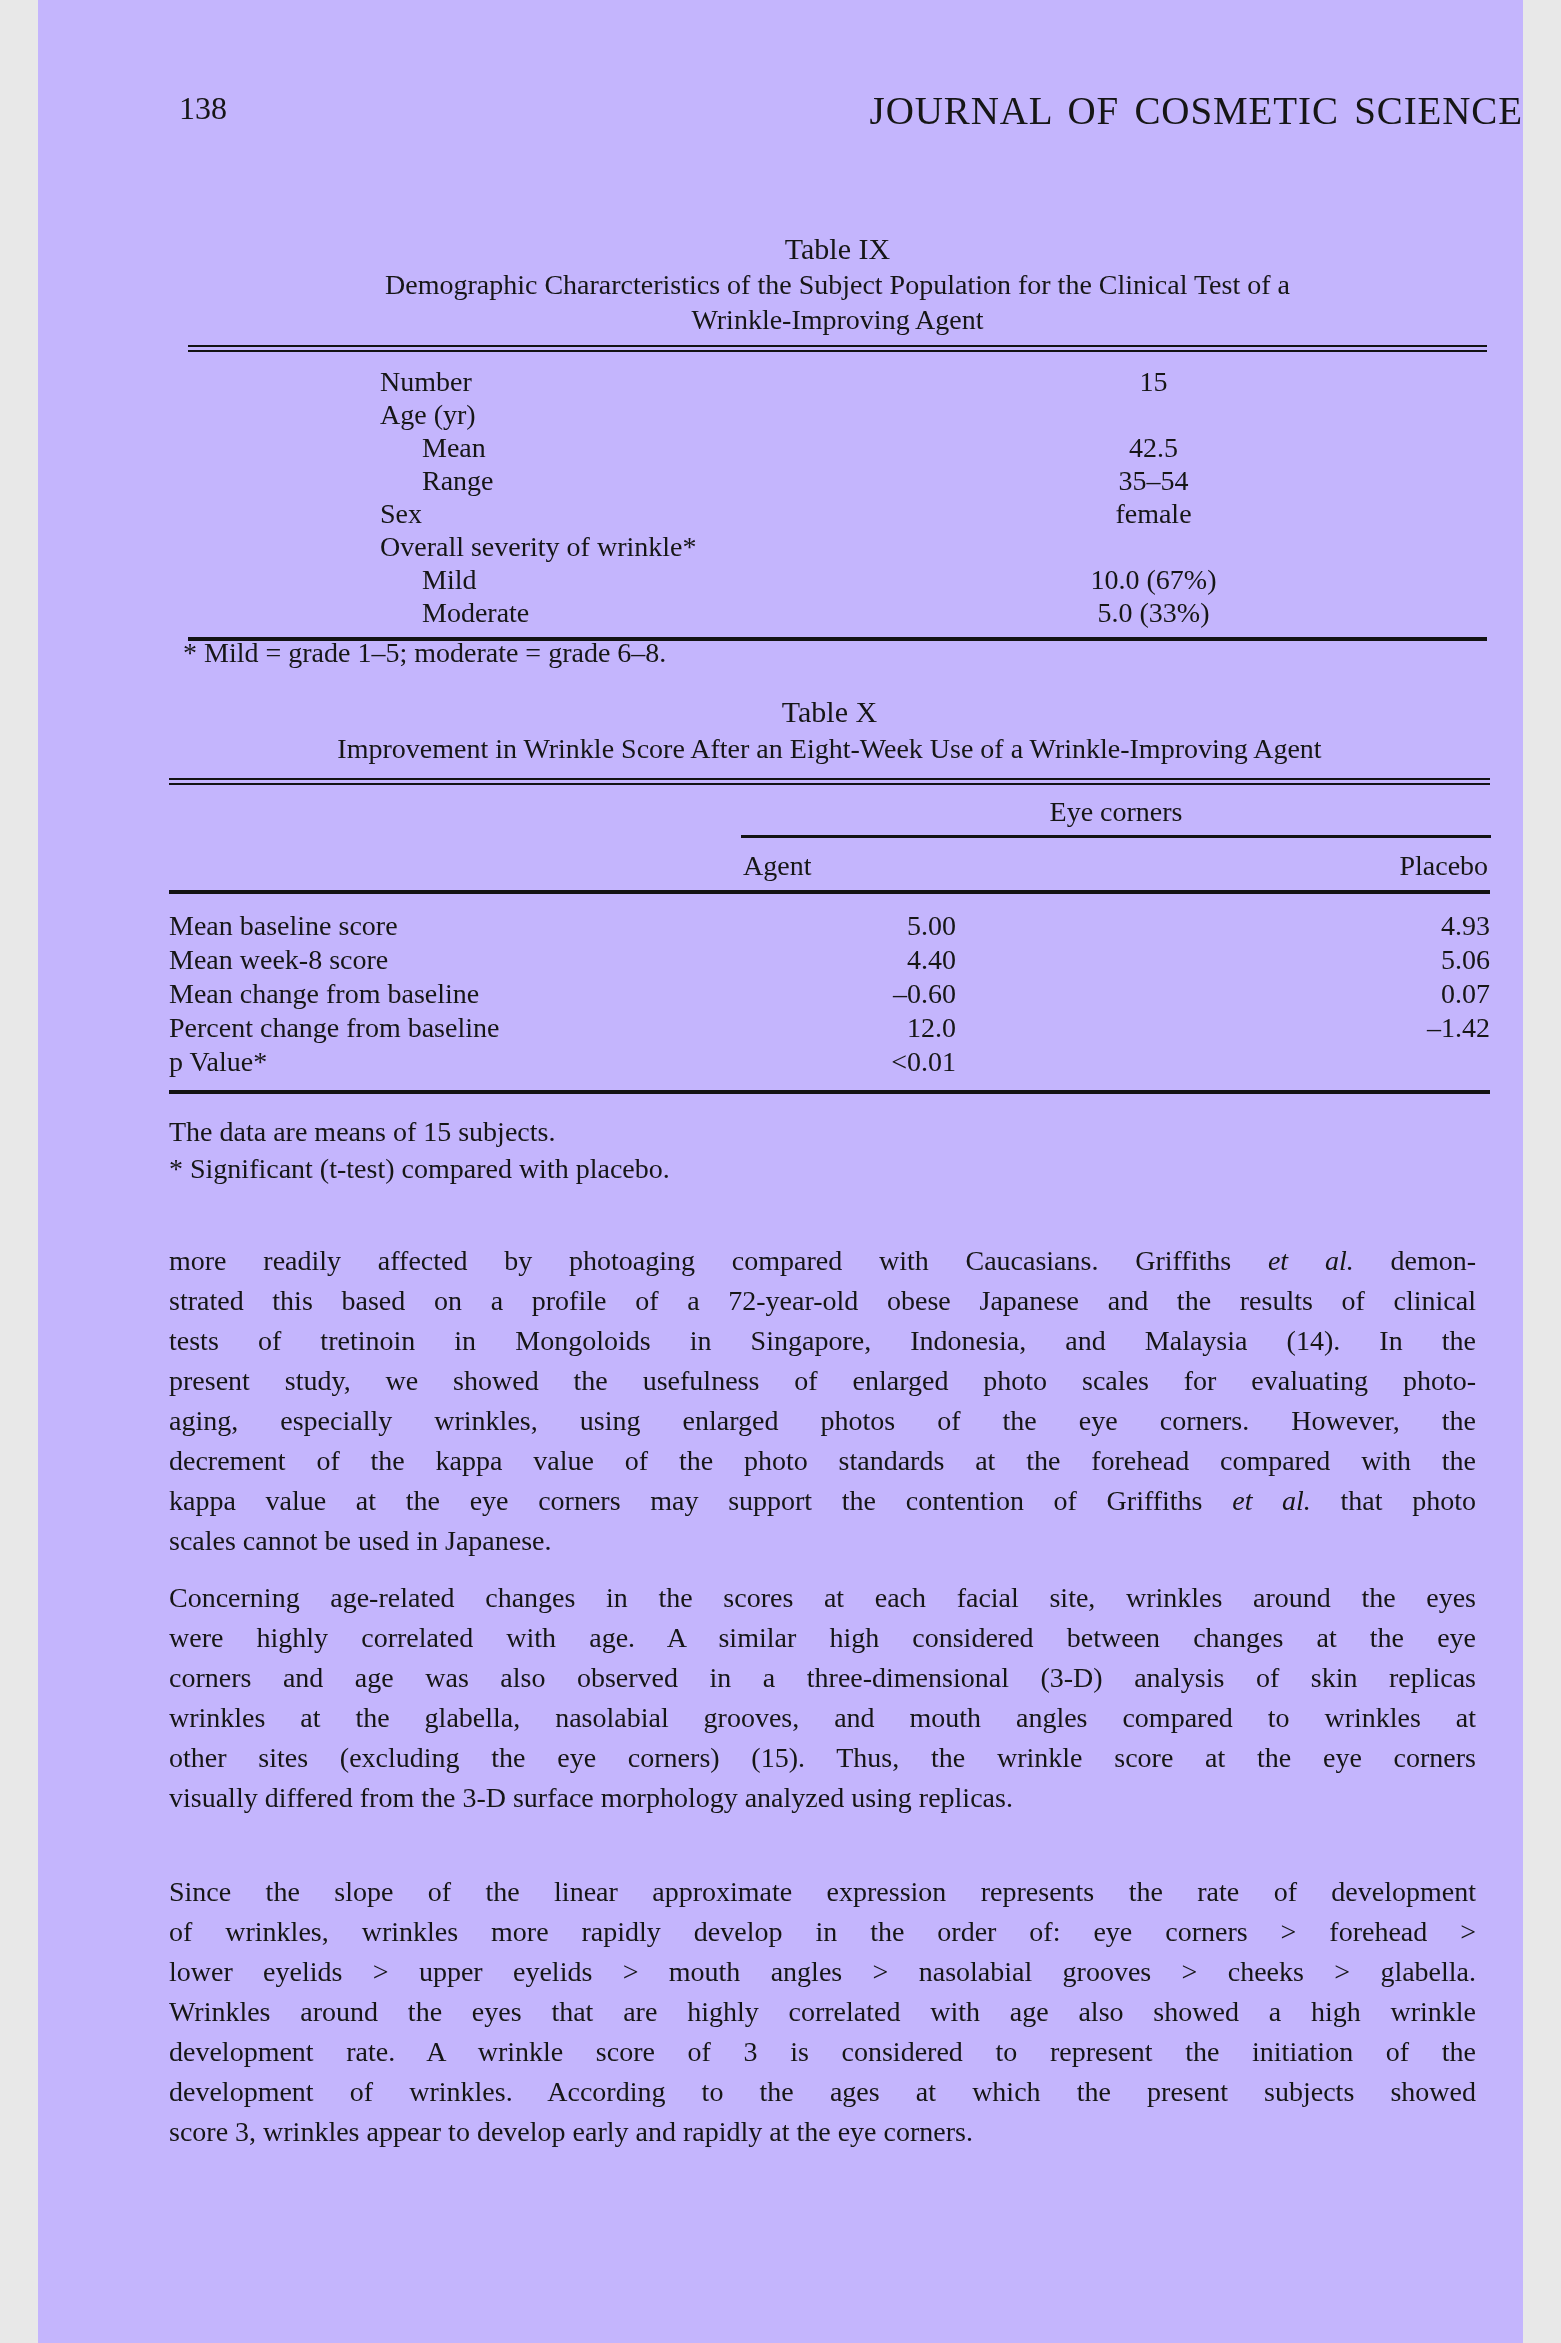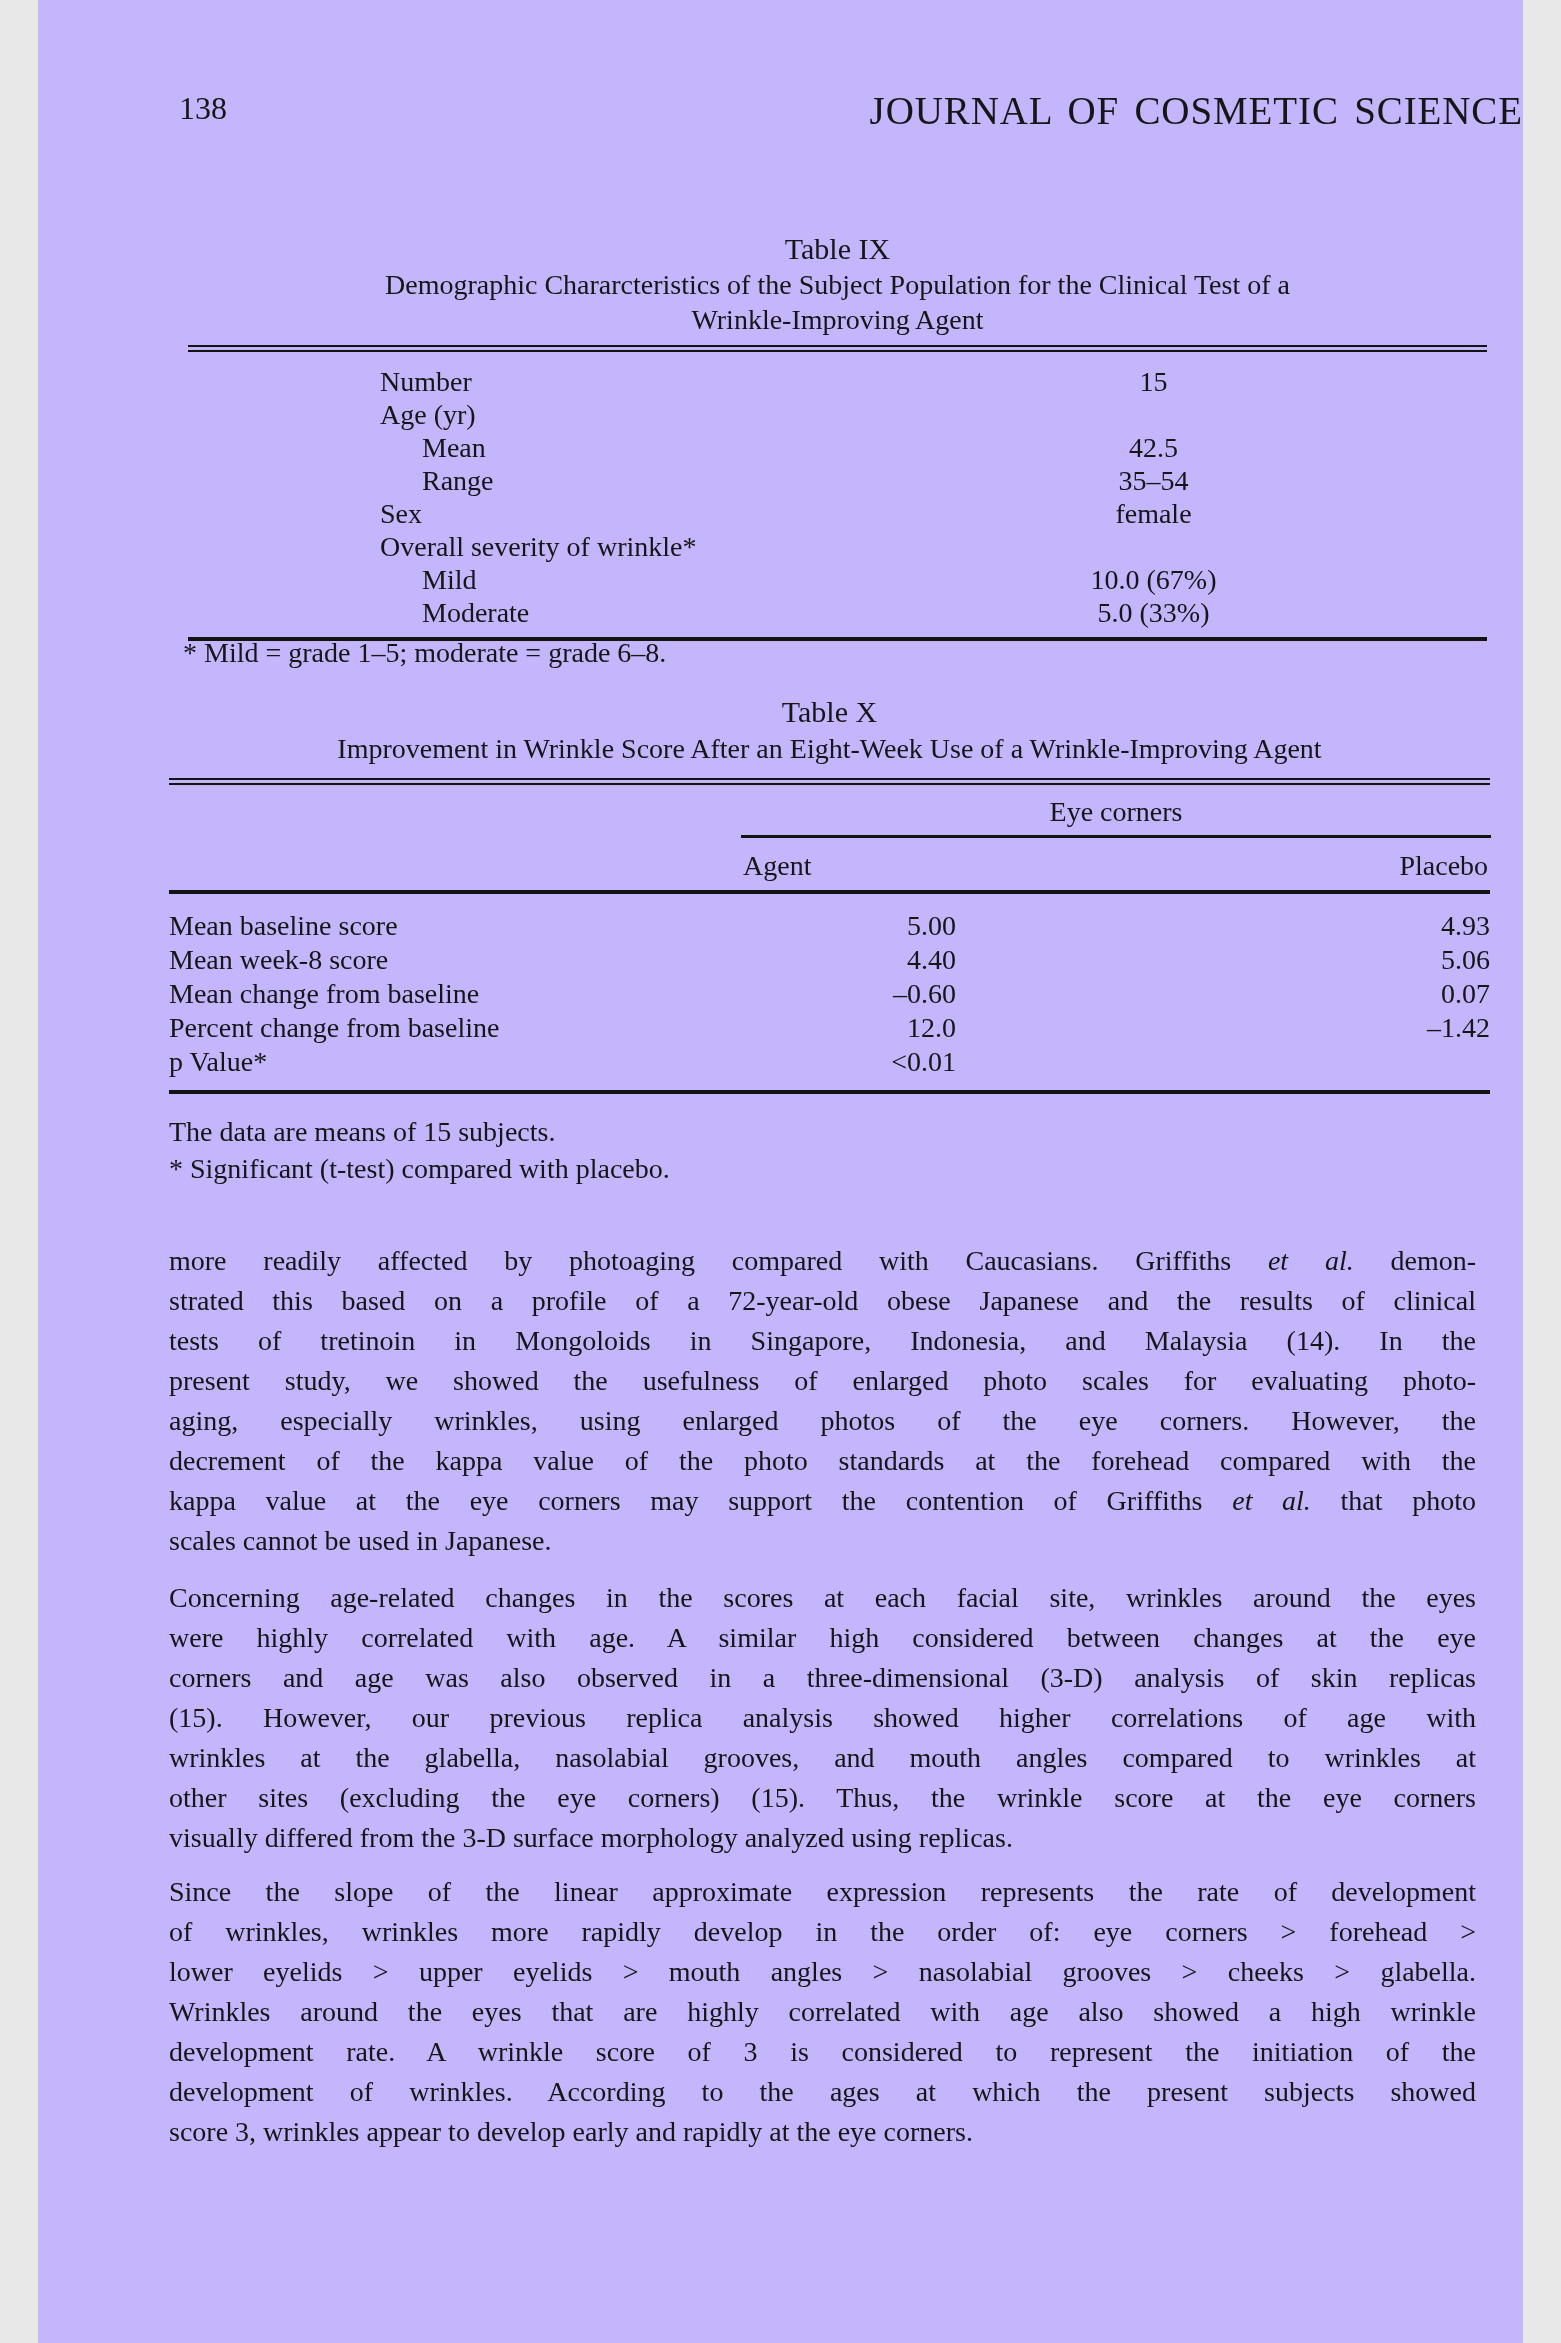--- a/index.html
+++ b/index.html
@@ -166,21 +166,20 @@
       <div class="tline">present study, we showed the usefulness of enlarged photo scales for evaluating photo-</div>
       <div class="tline">aging, especially wrinkles, using enlarged photos of the eye corners. However, the</div>
       <div class="tline">decrement of the kappa value of the photo standards at the forehead compared with the</div>
       <div class="tline">kappa value at the eye corners may support the contention of Griffiths <em>et al.</em> that photo</div>
       <div class="tline last">scales cannot be used in Japanese.</div>
     </div>
   <div class="body-paragraph p2">
       <div class="tline">Concerning age-related changes in the scores at each facial site, wrinkles around the eyes</div>
       <div class="tline">were highly correlated with age. A similar high considered between changes at the eye</div>
       <div class="tline">corners and age was also observed in a three-dimensional (3-D) analysis of skin replicas</div>
-      <div class="tline">(15). However, our previous replica analysis showed higher correlations of age with</div>
       <div class="tline">wrinkles at the glabella, nasolabial grooves, and mouth angles compared to wrinkles at</div>
       <div class="tline">other sites (excluding the eye corners) (15). Thus, the wrinkle score at the eye corners</div>
       <div class="tline last">visually differed from the 3-D surface morphology analyzed using replicas.</div>
     </div>
   <div class="body-paragraph p3">
       <div class="tline">Since the slope of the linear approximate expression represents the rate of development</div>
       <div class="tline">of wrinkles, wrinkles more rapidly develop in the order of: eye corners &gt; forehead &gt;</div>
       <div class="tline">lower eyelids &gt; upper eyelids &gt; mouth angles &gt; nasolabial grooves &gt; cheeks &gt; glabella.</div>
       <div class="tline">Wrinkles around the eyes that are highly correlated with age also showed a high wrinkle</div>
       <div class="tline">development rate. A wrinkle score of 3 is considered to represent the initiation of the</div>

